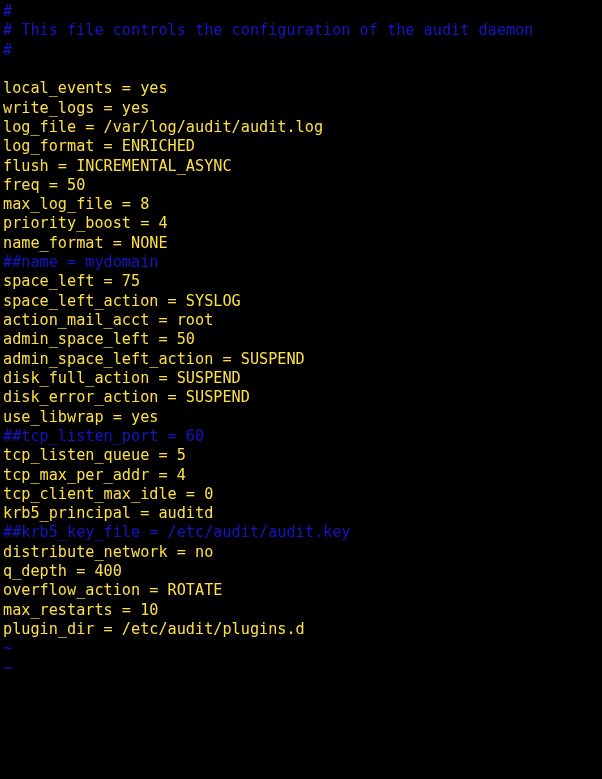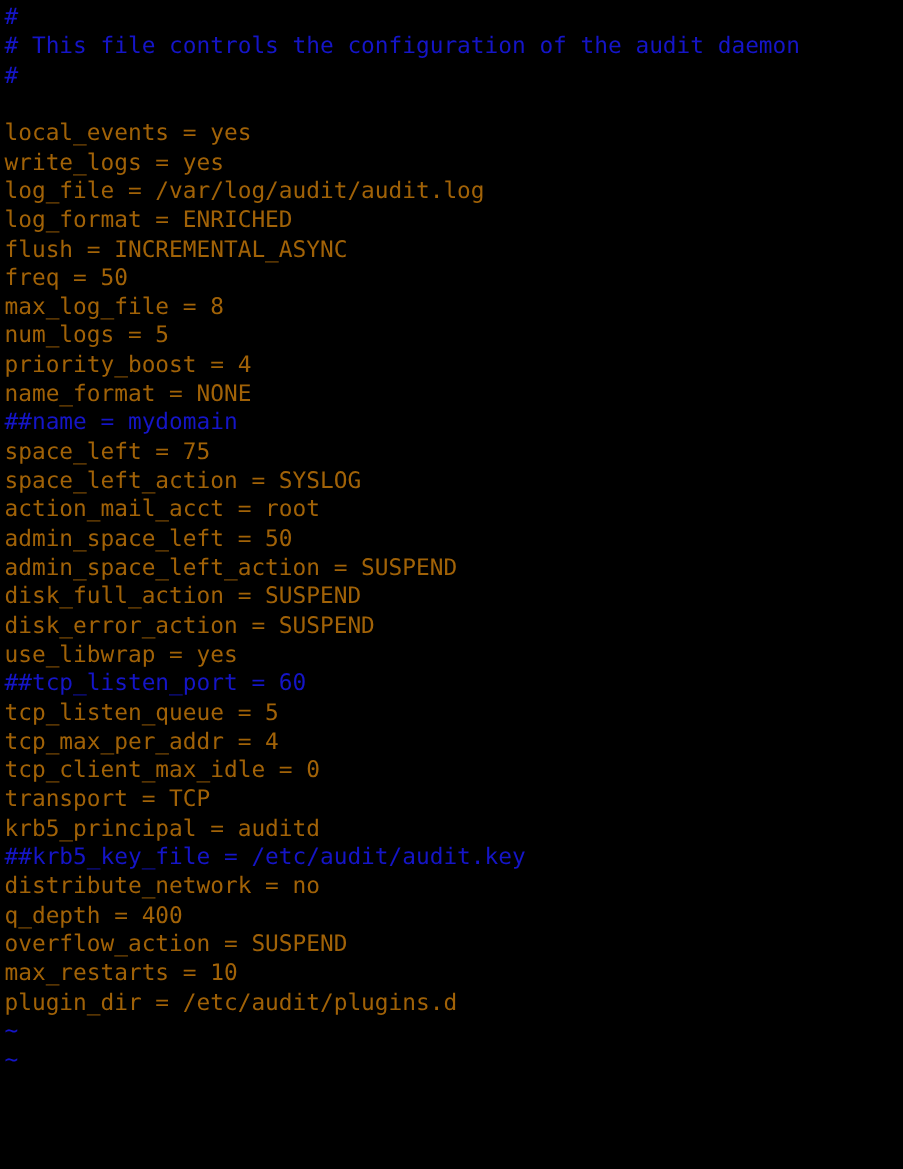--- a/index.html
+++ b/index.html
@@ -19,21 +19,21 @@
     background: #000000;
     padding: 2px 0 0 3px;
     box-sizing: border-box;
   }
   .line {
     height: 19.32px;
     line-height: 19.32px;
     font-size: 15.2px;
     letter-spacing: 0px;
     white-space: pre;
-    color: #a16207;
+    color: #fde047;
     font-family: "DejaVu Sans Mono", "Liberation Mono", monospace;
   }
   .line.comment {
     color: #1515c8;
   }
   .line.tilde {
     color: #1515c8;
   }
   .line.blank {
     color: #d4d4d4;
@@ -47,39 +47,37 @@
     <div class="line comment"># This file controls the configuration of the audit daemon</div>
     <div class="line comment">#</div>
     <div class="line blank"></div>
     <div class="line code">local_events = yes</div>
     <div class="line code">write_logs = yes</div>
     <div class="line code">log_file = /var/log/audit/audit.log</div>
     <div class="line code">log_format = ENRICHED</div>
     <div class="line code">flush = INCREMENTAL_ASYNC</div>
     <div class="line code">freq = 50</div>
     <div class="line code">max_log_file = 8</div>
-    <div class="line code">num_logs = 5</div>
     <div class="line code">priority_boost = 4</div>
     <div class="line code">name_format = NONE</div>
     <div class="line comment">##name = mydomain</div>
     <div class="line code">space_left = 75</div>
     <div class="line code">space_left_action = SYSLOG</div>
     <div class="line code">action_mail_acct = root</div>
     <div class="line code">admin_space_left = 50</div>
     <div class="line code">admin_space_left_action = SUSPEND</div>
     <div class="line code">disk_full_action = SUSPEND</div>
     <div class="line code">disk_error_action = SUSPEND</div>
     <div class="line code">use_libwrap = yes</div>
     <div class="line comment">##tcp_listen_port = 60</div>
     <div class="line code">tcp_listen_queue = 5</div>
     <div class="line code">tcp_max_per_addr = 4</div>
     <div class="line code">tcp_client_max_idle = 0</div>
-    <div class="line code">transport = TCP</div>
     <div class="line code">krb5_principal = auditd</div>
     <div class="line comment">##krb5_key_file = /etc/audit/audit.key</div>
     <div class="line code">distribute_network = no</div>
     <div class="line code">q_depth = 400</div>
-    <div class="line code">overflow_action = SUSPEND</div>
+    <div class="line code">overflow_action = ROTATE</div>
     <div class="line code">max_restarts = 10</div>
     <div class="line code">plugin_dir = /etc/audit/plugins.d</div>
     <div class="line tilde">~</div>
     <div class="line tilde">~</div>
   </div>
 
 </body></html>

